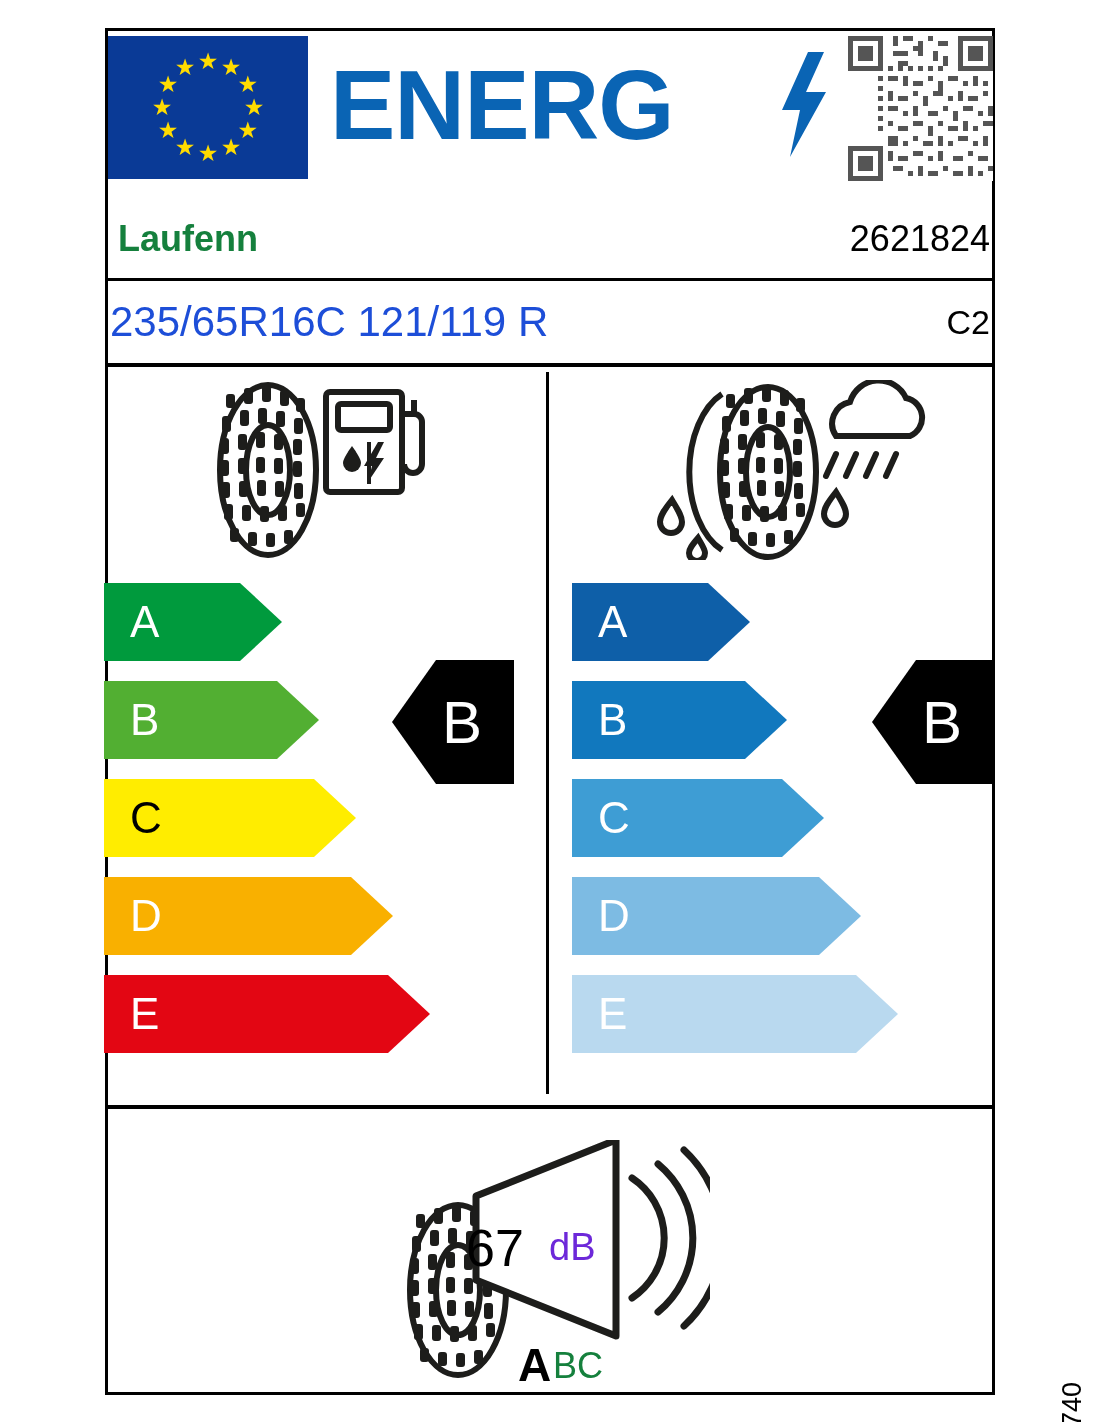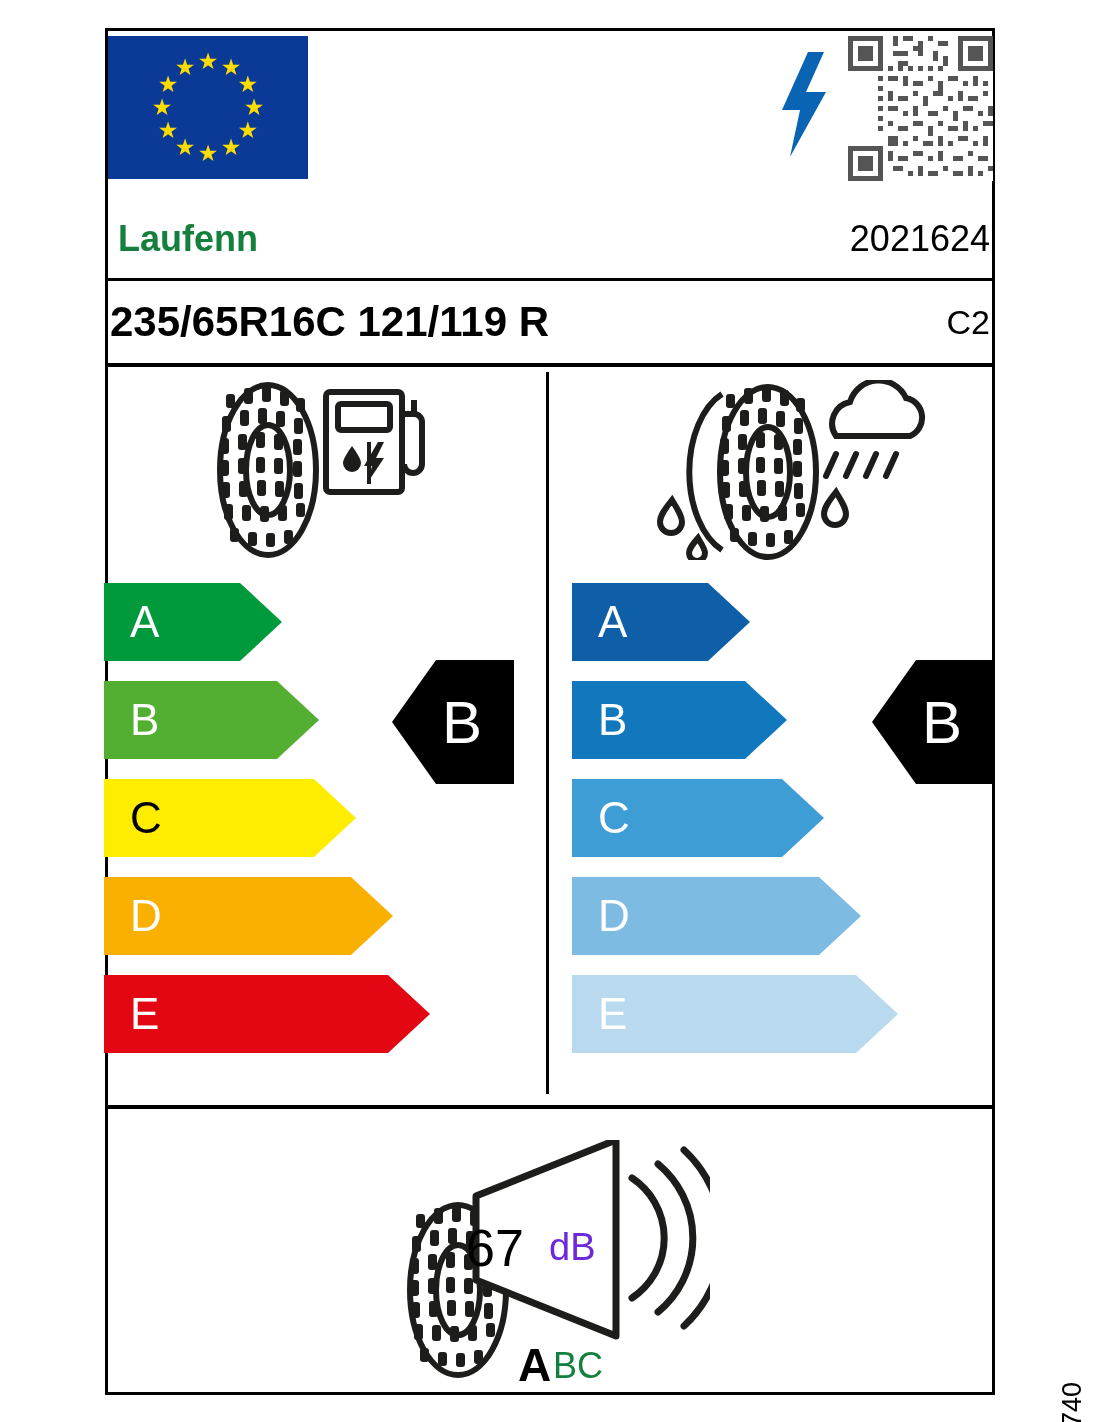--- a/index.html
+++ b/index.html
@@ -93,23 +93,22 @@
     height: 3px;
     background: #000;
   }
 
   
   .tire-size {
     position: absolute;
     left: 110px;
     top: 298px;
     font-size: 42px;
-    color: #000000;
+    color: #1d4ed8;
     letter-spacing: 0px;
-    font-weight: bold;
   }
   .class-code {
     position: absolute;
     right: 110px;
     top: 303px;
     font-size: 34px;
     color: #000;
     text-align: right;
   }
   .hr2 {
@@ -251,20 +250,21 @@
       <div class="eu-star" style="left: 128.337px; top: 83px;">★</div>
       <div class="eu-star" style="left: 111.5px; top: 99.8372px;">★</div>
       <div class="eu-star" style="left: 88.5px; top: 106px;">★</div>
       <div class="eu-star" style="left: 65.5px; top: 99.8372px;">★</div>
       <div class="eu-star" style="left: 48.6628px; top: 83px;">★</div>
       <div class="eu-star" style="left: 42.5px; top: 60px;">★</div>
       <div class="eu-star" style="left: 48.6628px; top: 37px;">★</div>
       <div class="eu-star" style="left: 65.5px; top: 20.1628px;">★</div>
     </div>
 
+  <div class="energ-word">ENERG</div>
 
   <div class="bolt">
     <svg viewBox="0 0 50 105" width="50" height="105">
       <polygon points="30,0 4,58 22,58 12,105 48,40 28,40 46,0" fill="#0a64b4"></polygon>
     </svg>
   </div>
 
   <div class="qr">
     <svg viewBox="0 0 29 29" width="145" height="145" shape-rendering="crispEdges">
       <rect width="29" height="29" fill="#fff"></rect>
@@ -371,21 +371,21 @@
         <rect x="19" y="26" width="1" height="1"></rect>
           <rect x="21" y="27" width="2" height="1"></rect>
         <rect x="24" y="26" width="1" height="2"></rect>
           <rect x="26" y="27" width="1" height="1"></rect>
         <rect x="28" y="26" width="1" height="1"></rect>
       </g>
     </svg>
   </div>
 
   <div class="brand">Laufenn</div>
-  <div class="model-code">2021624</div>
+  <div class="model-code">2621824</div>
   <div class="hr1"></div>
 
   <div class="tire-size">235/65R16C 121/119 R</div>
   <div class="class-code">C2</div>
   <div class="hr2"></div>
 
   <div class="vdiv"></div>
   <div class="hr3"></div>
 
   <div class="pict pict-fuel">

